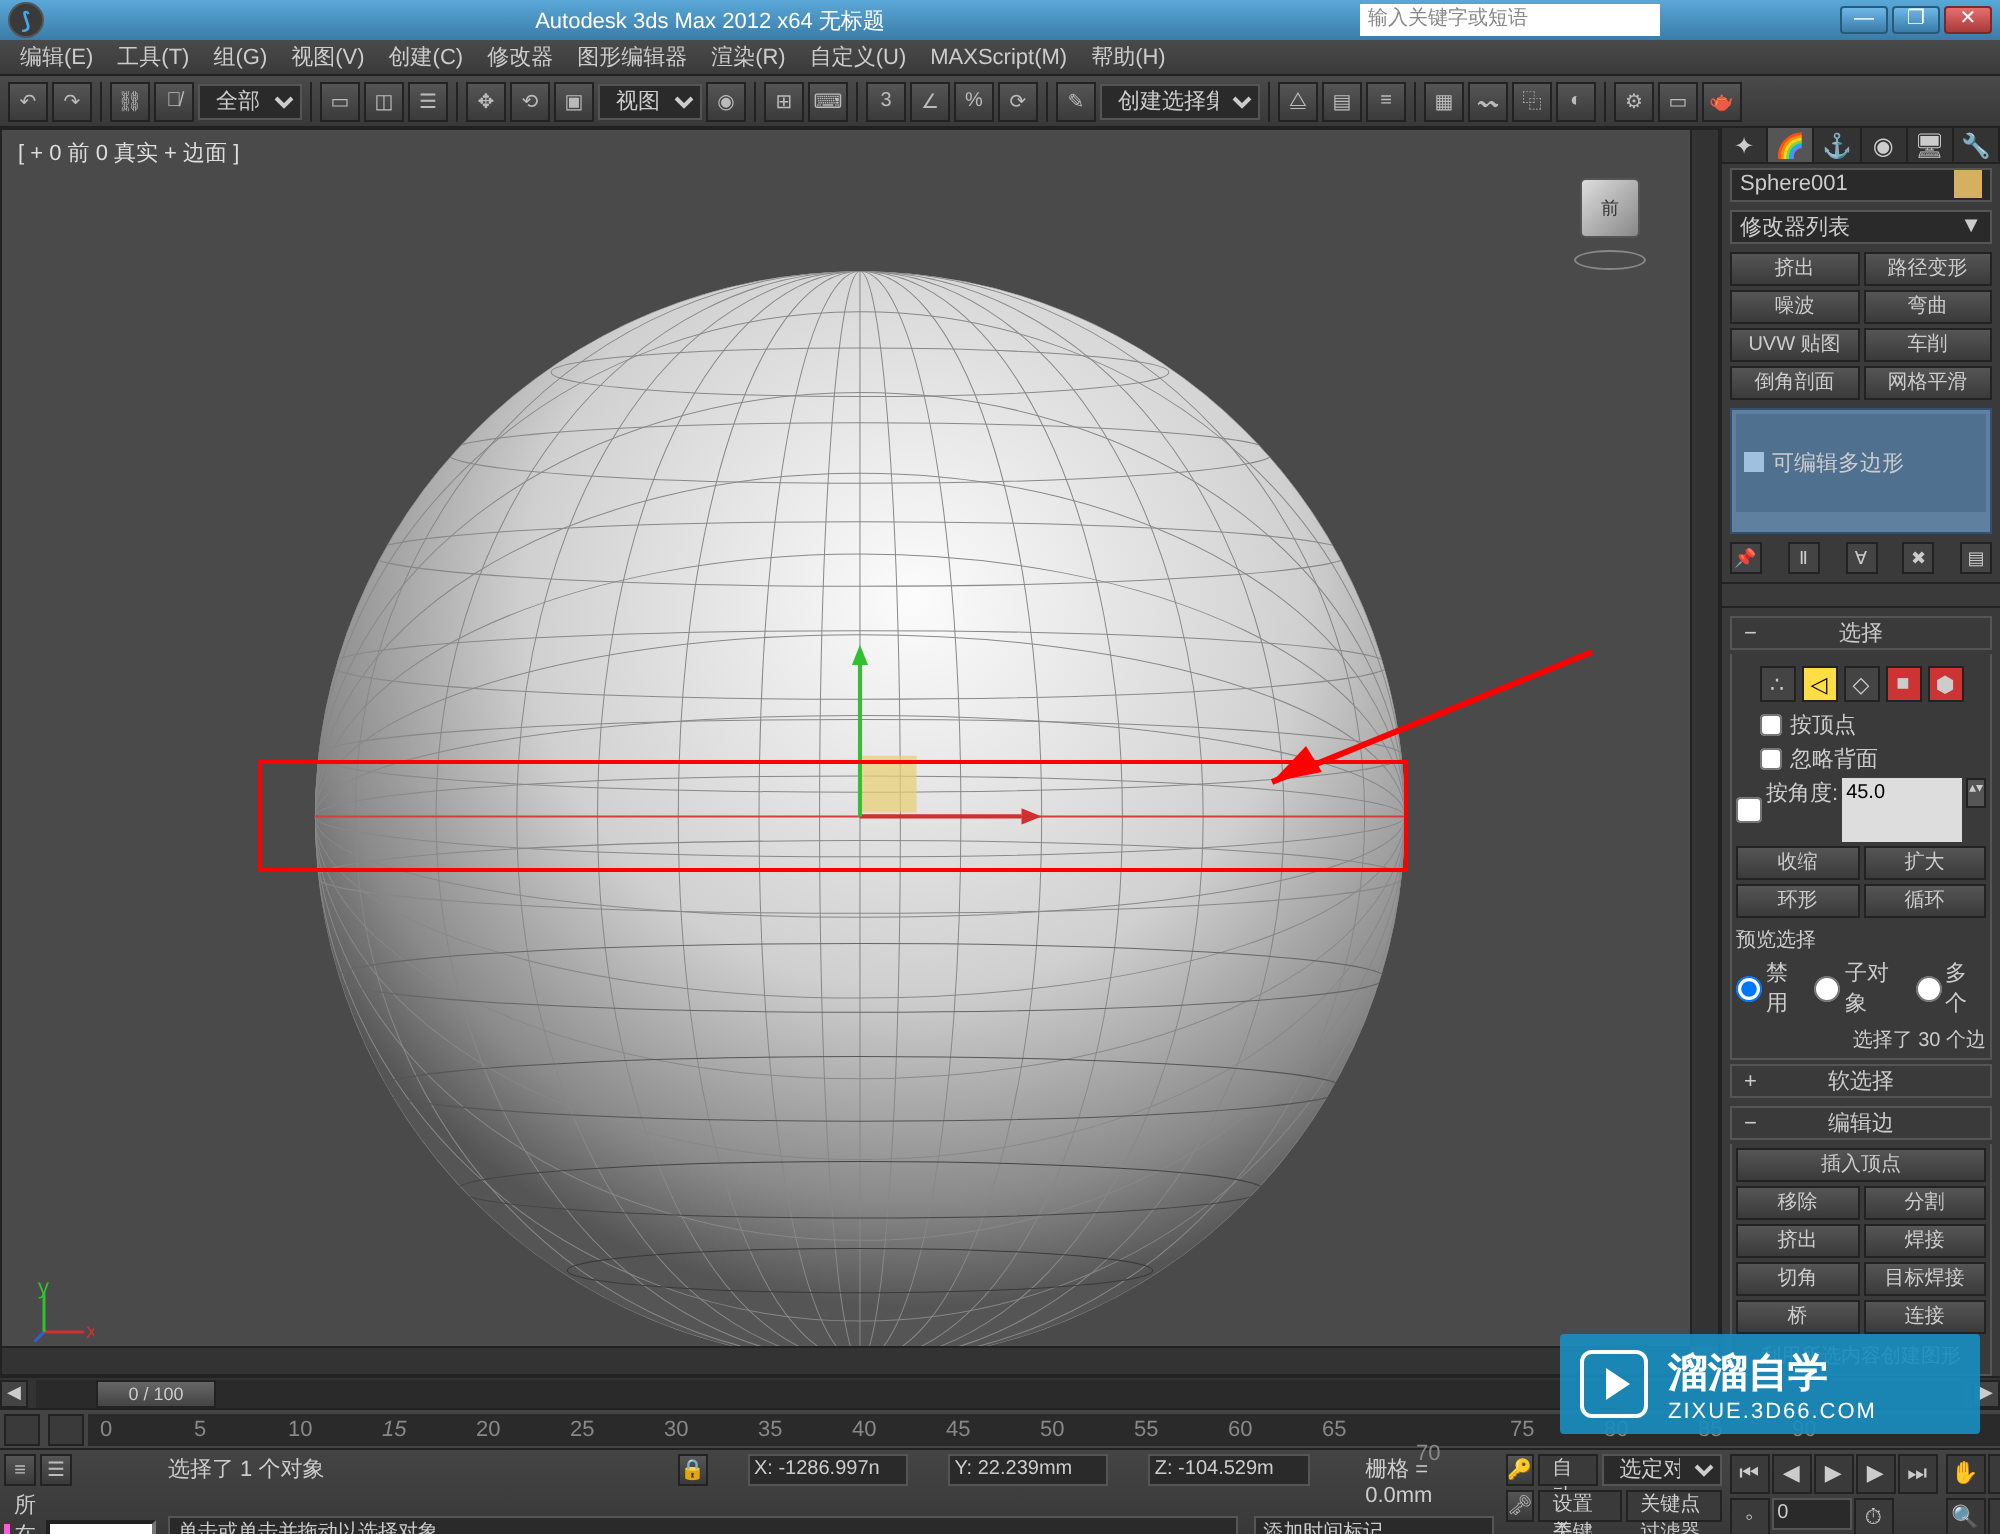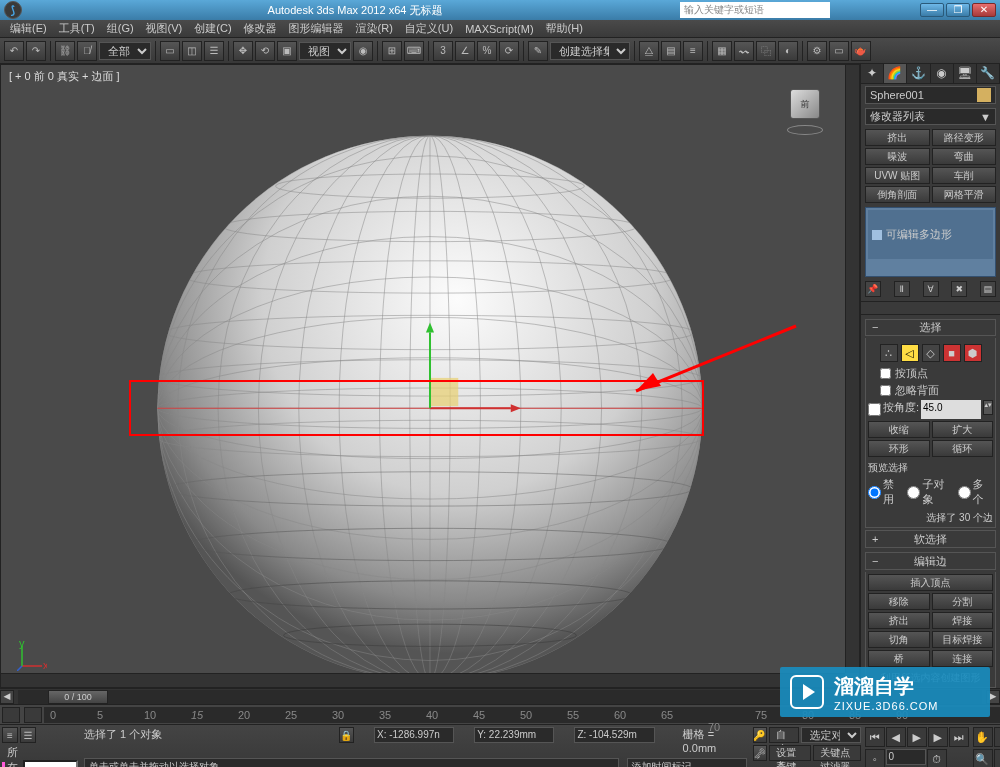--- a/index.html
+++ b/index.html
@@ -55,21 +55,21 @@
 .rollout-head { height:18px; background:#3a3a3a; border:1px solid #555; margin:2px 4px; display:flex; align-items:center; justify-content:center; cursor:pointer; position:relative;}
 .rollout-head .pm { position:absolute; left:6px;}
 .rollout-body { margin:0 4px; padding:2px; border-left:1px solid #555; border-right:1px solid #555; border-bottom:1px solid #555;}
 .sel-icons { display:flex; gap:3px; justify-content:center; margin:4px 0;}
 .sel-icon { width:18px; height:18px; border:1px solid #222; background:#444; cursor:pointer; display:flex; align-items:center; justify-content:center;}
 .sel-icon.active { background:#ffdd44; color:#000;}
 .sel-icon.red { background:#cc3333;}
 .chk { display:flex; align-items:center; gap:4px; margin:2px 0;padding-left:12px;}
 .chk input { width:11px; height:11px;}
 .spin-row { display:flex; gap:2px; margin:2px 0;}
-.spin-row .spin { flex:1; height:19px; background:#ddd; color:#000; padding:0 2px; font-size:10px; line-height:15px;}
+.spin-row .spin { flex:1; height:32px; background:#ddd; color:#000; padding:0 2px; font-size:10px; line-height:15px;}
 .spin-row .spinbtn { width:10px; height:15px; background:#555; border:1px solid #222; font-size:7px; text-align:center;}
 .radio-row { display:flex; gap:4px; margin:2px 0; font-size:10px;}
 .radio-row label { display:flex; align-items:center; gap:2px;}
 .sel-info { text-align:right; font-size:10px; margin-top:4px;}
 
 .timeslider { height:16px; background:#333; border-top:1px solid #222; display:flex; align-items:center;}
 .timeslider .track { flex:1; height:14px; background:#2a2a2a; position:relative; margin:0 4px;}
 .timeslider .thumb { position:absolute; left:30px; width:60px; height:14px; background:linear-gradient(180deg,#666,#444); border:1px solid #222; text-align:center; font-size:9px; line-height:12px;}
 .timeslider .navbtn { width:14px; height:14px; background:#444; border:1px solid #222; text-align:center; font-size:9px; cursor:pointer;}
 

